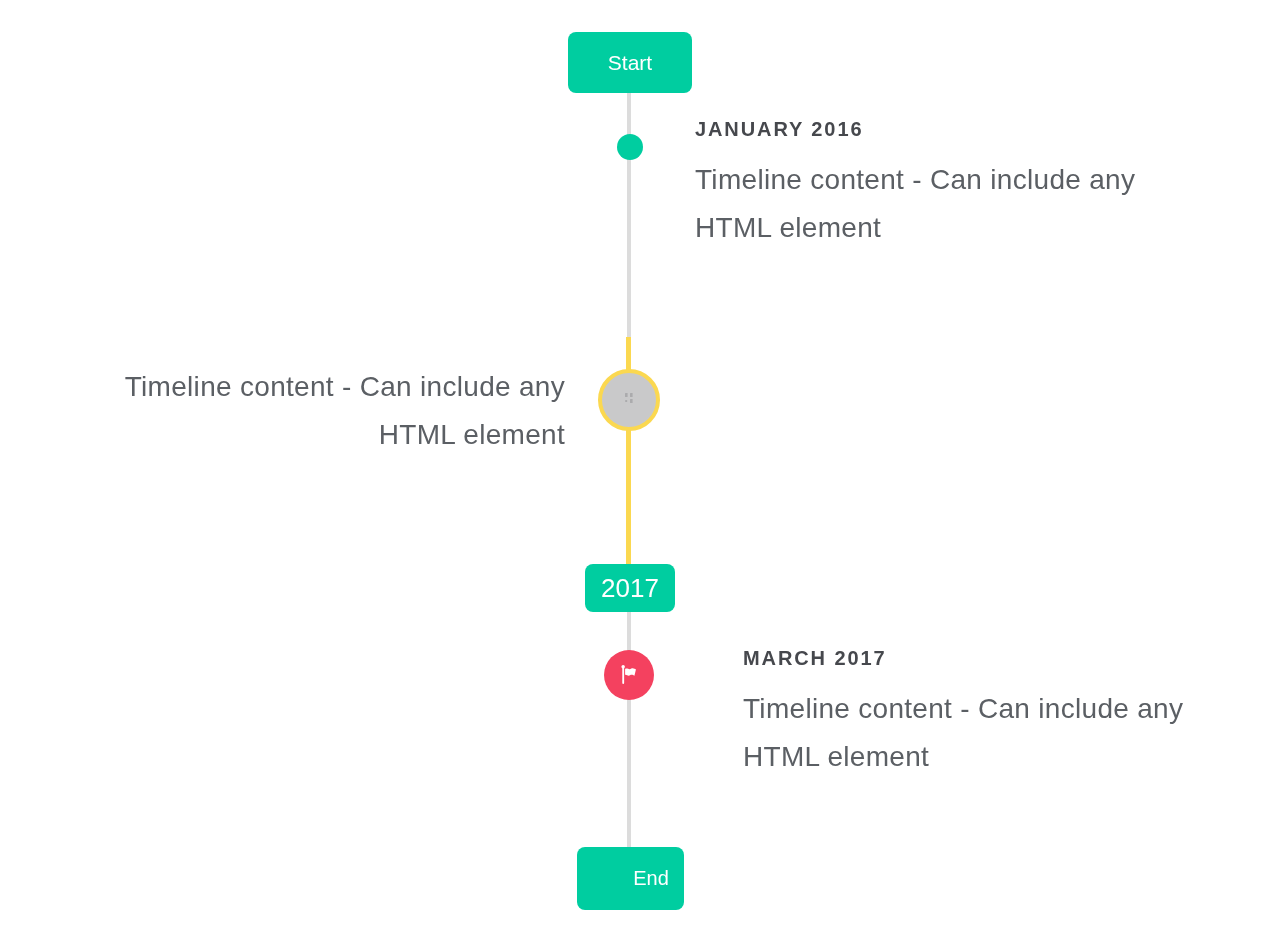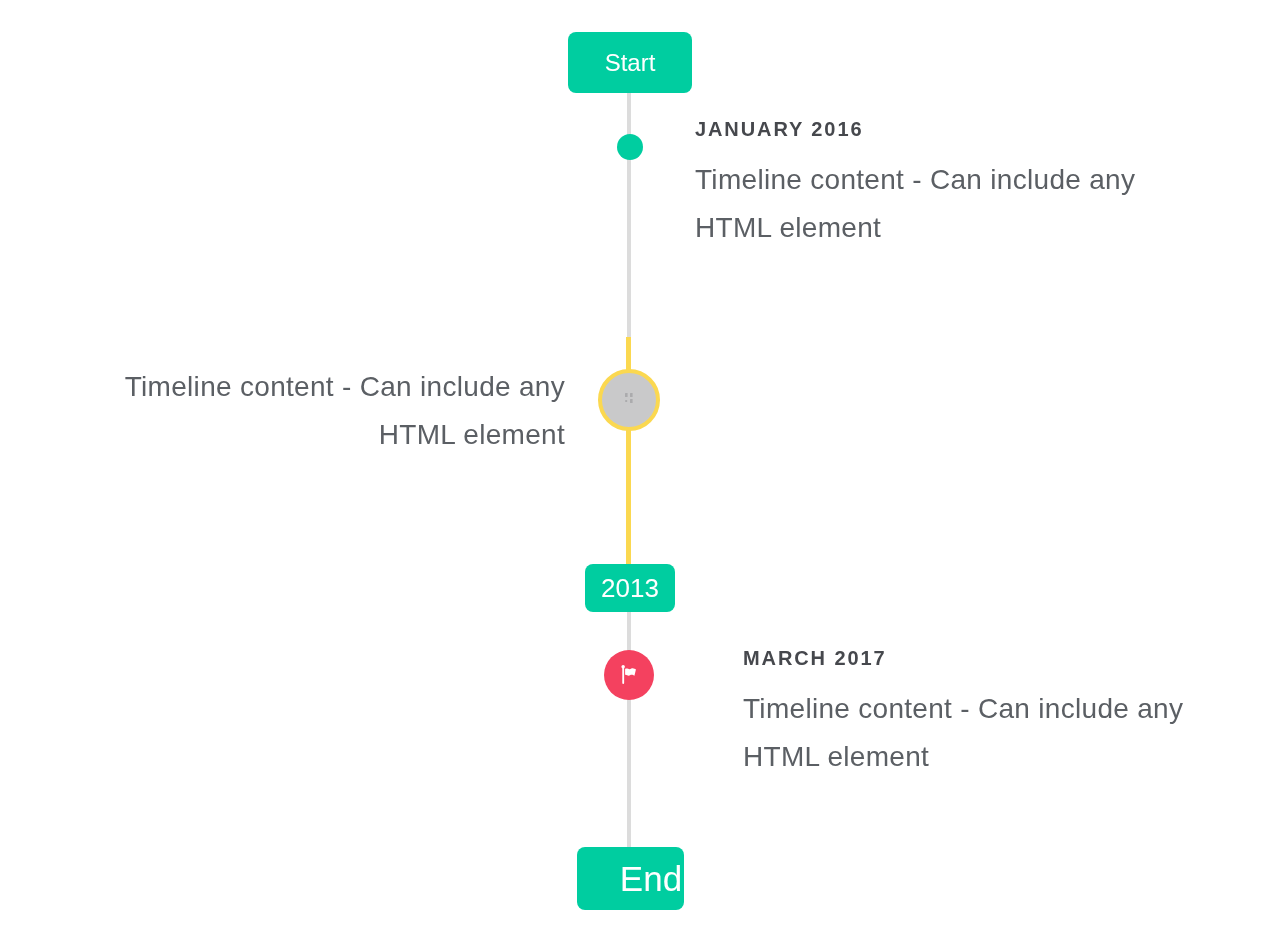--- a/index.html
+++ b/index.html
@@ -23,23 +23,23 @@
   .line{position:absolute;}
   .line-gray{left:627px;top:93px;width:4px;height:755px;background:var(--line-gray);}
   .line-yellow{left:626px;top:337px;width:5px;height:228px;background:var(--highlight-yellow);}
 
   
   .badge{
     position:absolute;background:var(--accent-teal);color:#fff;
     display:flex;align-items:center;justify-content:center;
     border-radius:8px;font-weight:400;z-index:4;
   }
-  .badge-start{left:568px;top:32px;width:124px;height:61px;font-size:24px;}
+  .badge-start{left:568px;top:32px;width:124px;height:61px;font-size:21px;}
   .badge-year{left:585px;top:564px;width:90px;height:48px;font-size:26px;}
-  .badge-end{left:577px;top:847px;width:107px;height:63px;font-size:35px;padding-left:41px;}
+  .badge-end{left:577px;top:847px;width:107px;height:63px;font-size:20px;padding-left:41px;}
 
   
   .marker{position:absolute;border-radius:50%;z-index:3;}
   .marker-dot{left:617px;top:134px;width:26px;height:26px;background:var(--accent-teal);}
   .marker-ring{
     left:598px;top:369px;width:62px;height:62px;
     background:var(--inactive-circle-gray);border:4px solid var(--highlight-yellow);
     display:flex;align-items:center;justify-content:center;
   }
   .marker-flag{
@@ -86,21 +86,21 @@
         <g fill="#ABABAD">
           <rect x="4" y="2" width="2.6" height="4" rx="0.5"></rect>
           <rect x="9" y="2" width="2.6" height="4" rx="0.5"></rect>
           <rect x="4.2" y="9" width="2" height="2" rx="0.5"></rect>
           <rect x="9" y="8" width="2.6" height="4" rx="0.5"></rect>
         </g>
       </svg>
     </span>
   </div>
 
-  <div class="badge badge-year">2013</div>
+  <div class="badge badge-year">2017</div>
 
   <div class="marker marker-flag">
     <span>
       <svg width="26" height="26" viewBox="0 0 24 24" xmlns="http://www.w3.org/2000/svg">
         <g fill="#ffffff">
           <circle cx="6.6" cy="4.4" r="1.6"></circle>
           <rect x="5.8" y="5.2" width="1.7" height="15" rx="0.85"></rect>
           <path d="M8.4 6.4 C10.2 5.0 11.9 7.4 13.8 6.3 C15.7 5.2 17.4 6.5 18.4 6.9 L17.0 12.7 C16.0 12.3 14.7 11.2 12.9 12.3 C11.1 13.4 9.5 11.3 8.4 12.0 Z"></path>
         </g>
       </svg>

